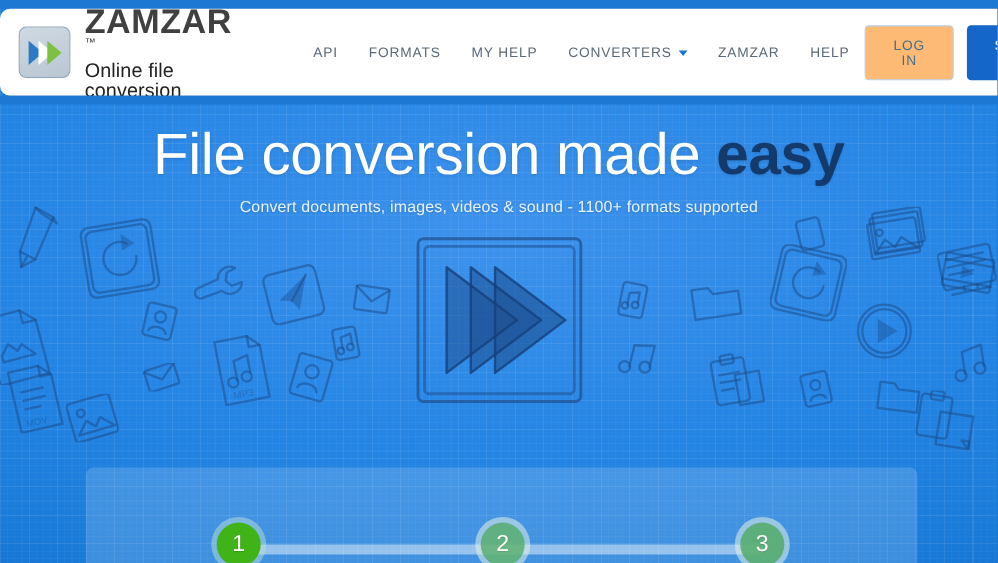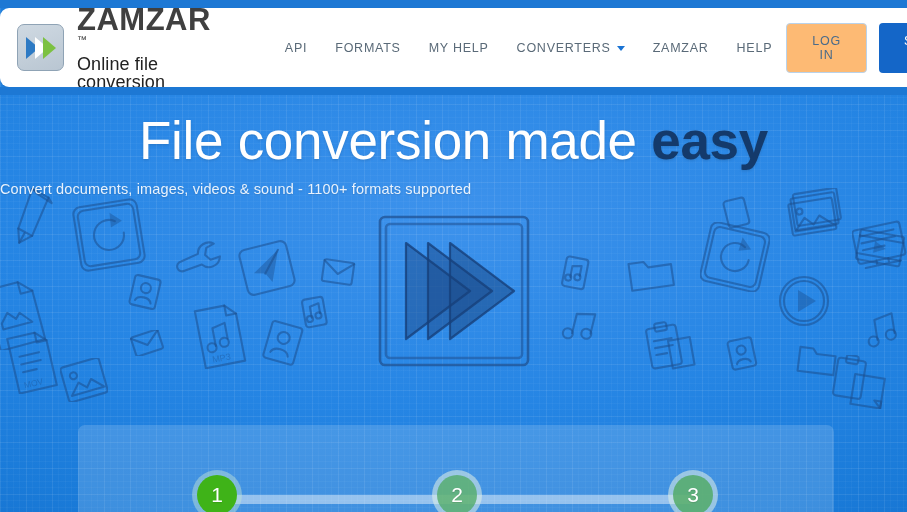--- a/index.html
+++ b/index.html
@@ -94,21 +94,21 @@
   
   #hero { position:absolute; top:95px; left:0; right:0; bottom:0; }
   #headline {
     text-align:center; margin-top:18px;
     font-size:53px; color:#ffffff; font-weight:normal;
     letter-spacing:-.3px; line-height:1.05;
     text-shadow:0 1px 3px rgba(0,0,0,.13);
   }
   #headline b { color:#143a6b; font-weight:bold; }
   #subtitle {
-    text-align:left; margin-top:12px;
+    text-align:center; margin-top:12px;
     font-size:14.5px; color:#e8f2fd; letter-spacing:.15px;
     text-shadow:0 1px 2px rgba(0,0,0,.14);
   }
 
   
   #center-icon { position:absolute; left:370px; top:110px; }
 
   
   #panel {
     position:absolute; left:78px; right:73px; top:330px; bottom:-20px;

